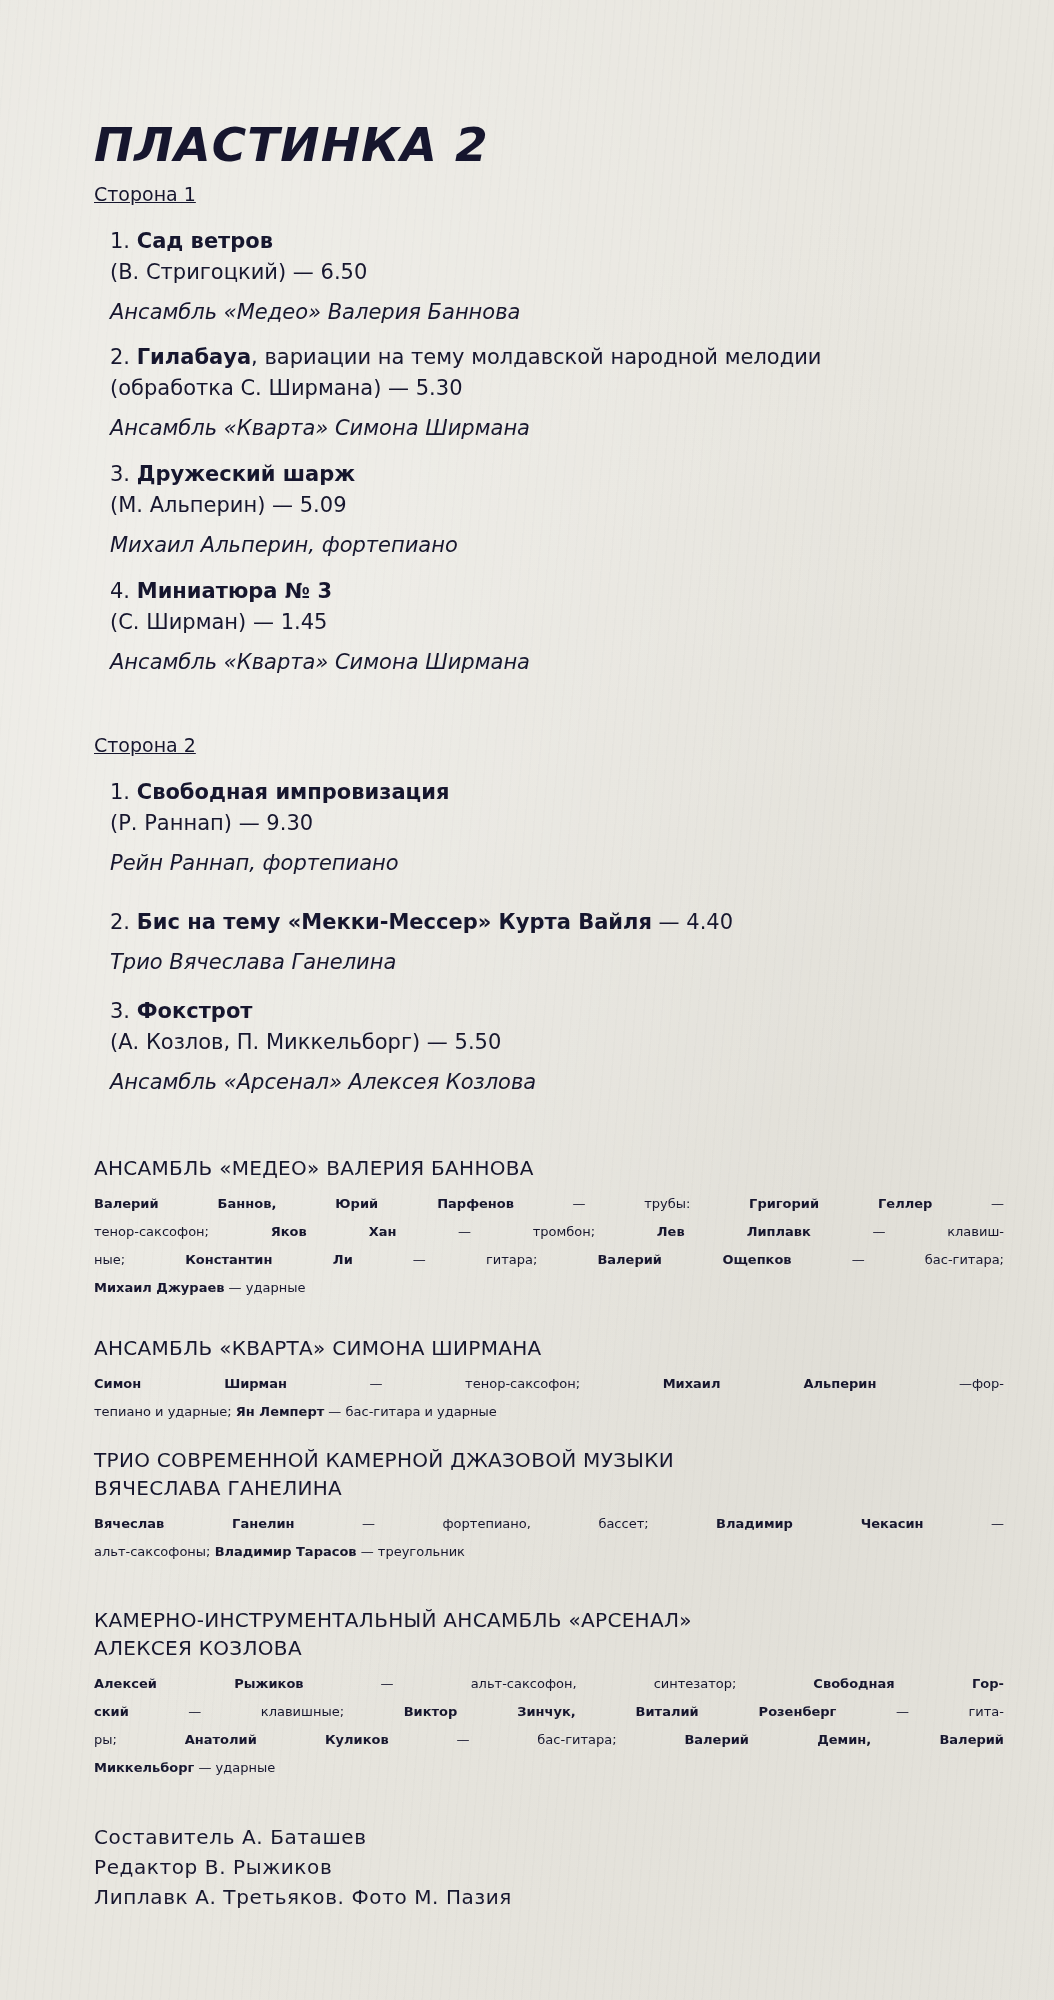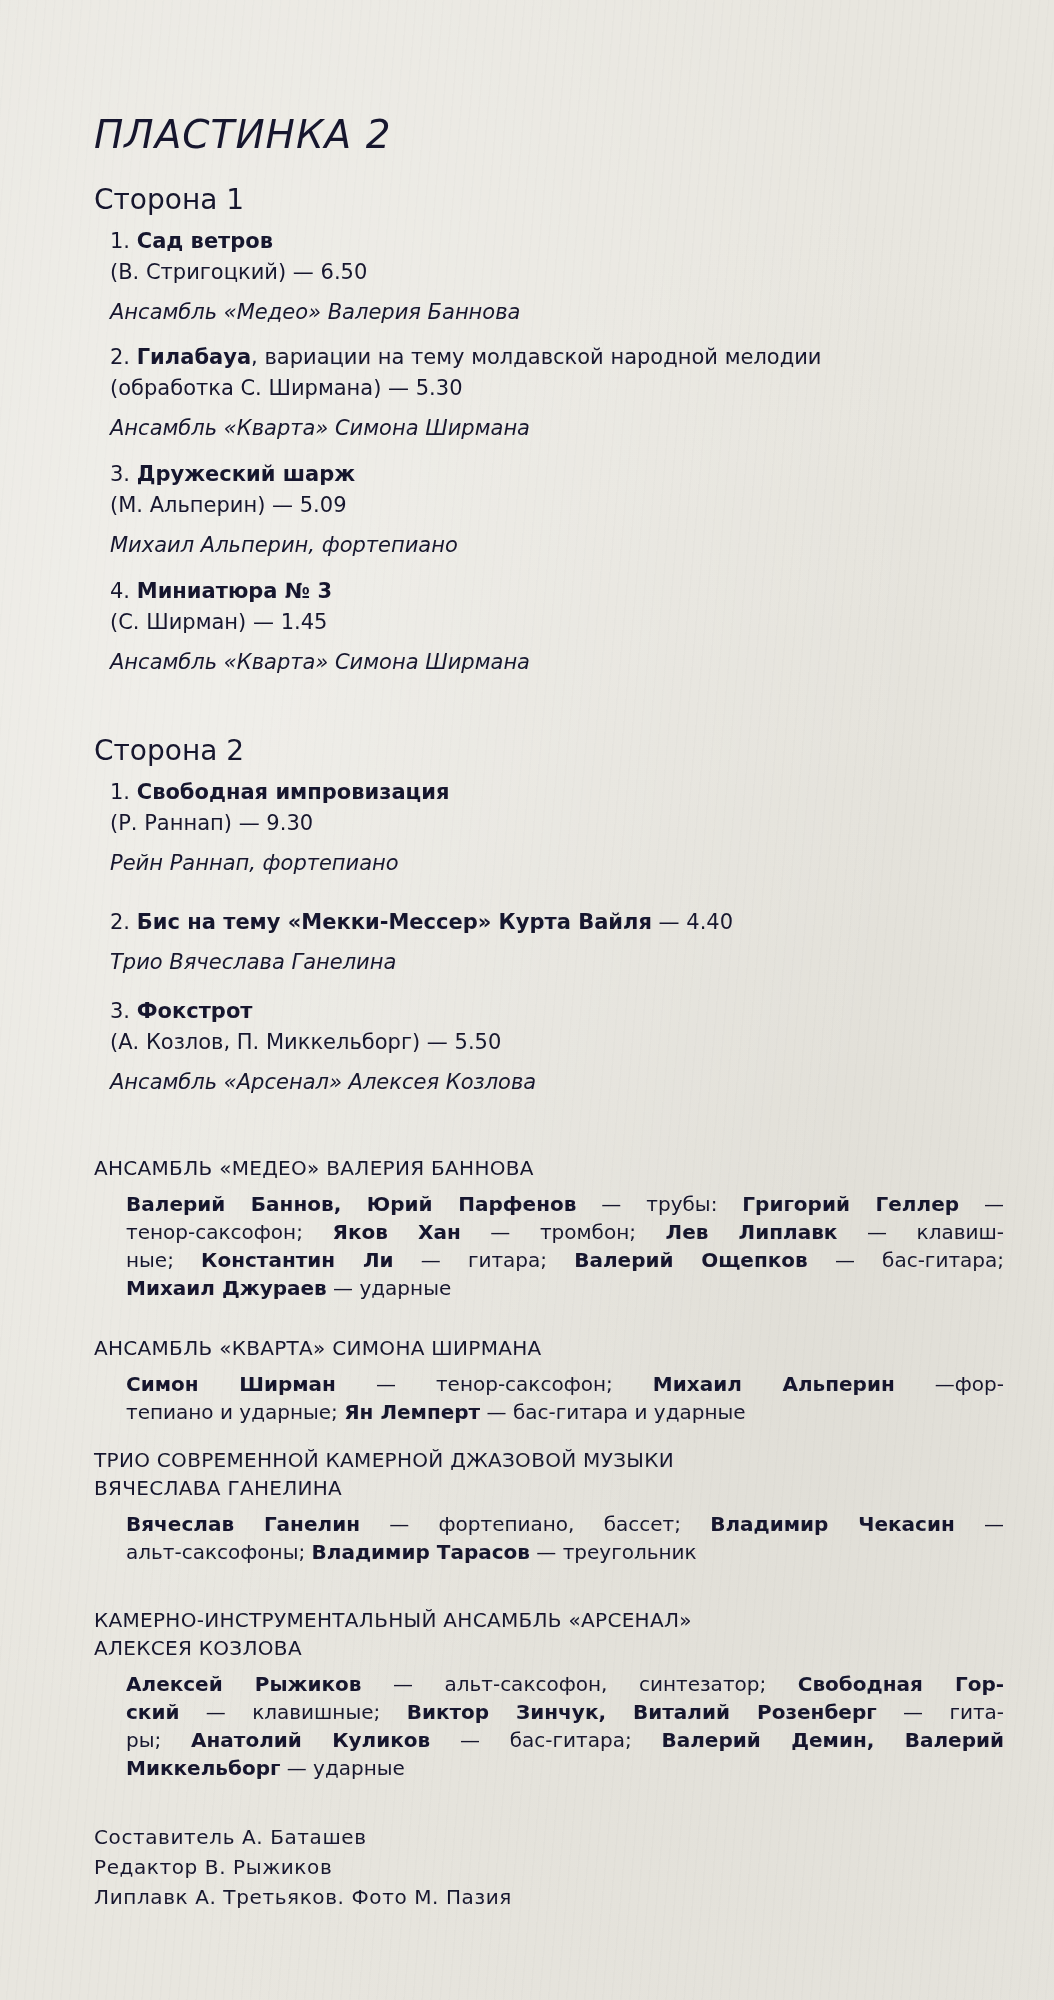--- a/index.html
+++ b/index.html
@@ -12,30 +12,30 @@
       radial-gradient(ellipse at 20% 30%, rgba(255,255,255,0.35), rgba(255,255,255,0) 60%),
       radial-gradient(ellipse at 80% 70%, rgba(200,198,190,0.25), rgba(0,0,0,0) 60%),
       repeating-linear-gradient(95deg, rgba(150,150,150,0.04) 0px, rgba(150,150,150,0.04) 1px, rgba(0,0,0,0) 2px, rgba(0,0,0,0) 9px);
     color: #16162e;
     font-family: "DejaVu Sans", sans-serif;
     position: relative;
   }
   .page { position: absolute; left: 94px; top: 0; width: 910px; }
   .title {
     position: absolute; top: 86px; left: 0;
-    font-size: 39px; font-style: italic; letter-spacing: 1px;
-    font-family: "DejaVu Sans", sans-serif; font-weight: normal;
+    font-size: 47px; font-style: italic; letter-spacing: 1px;
+    font-family: "DejaVu Sans", sans-serif; font-weight: bold;
   }
-  .side-label { position: absolute; left: 0; font-size: 28px; }
+  .side-label { position: absolute; left: 0; font-size: 19px; text-decoration: underline; }
   .track { position: absolute; left: 16px; font-size: 21px; line-height: 31px; }
   .track .t-title { font-weight: bold; }
   .track .performer { margin-top: 9px; font-style: italic; }
   .ensemble { position: absolute; left: 0; width: 910px; }
   .ens-head { font-size: 20px; line-height: 28px; text-transform: none; letter-spacing: 0.3px; }
-  .ens-body { margin-top: 8px; font-size: 20px; line-height: 28px; margin-left: 32px; }
+  .ens-body { margin-top: 8px; font-size: 13px; line-height: 28px; }
   .ens-body .ln { display: block; text-align: justify; text-align-last: justify; white-space: nowrap; }
   .ens-body .ln.last { text-align-last: left; }
   .ens-body .ln span { white-space: pre; }
   .b { font-weight: bold; }
   .credits { position: absolute; left: 0; top: 1822px; font-size: 20px; line-height: 30px; letter-spacing: 0.6px; }
 </style>
 </head>
 <body>
 
 <div class="page">

